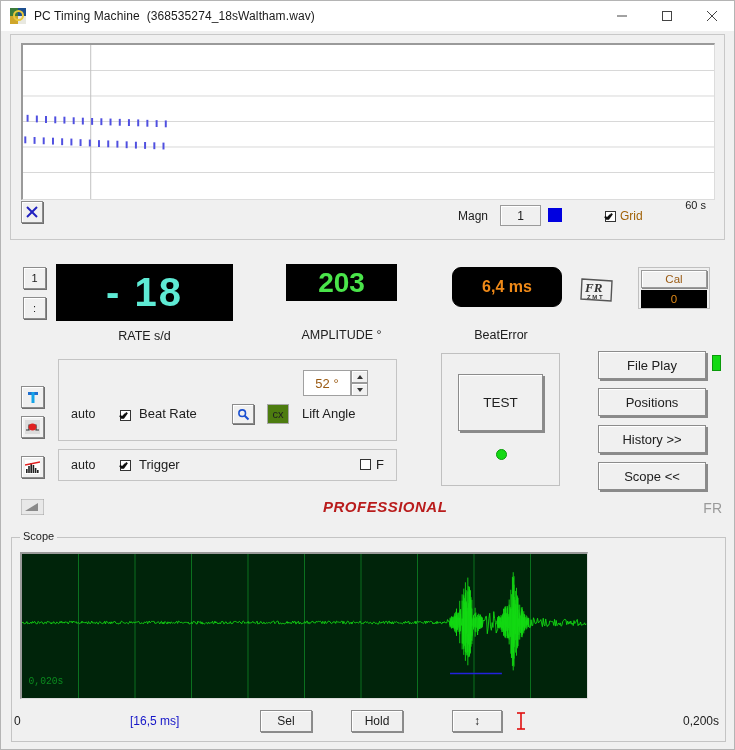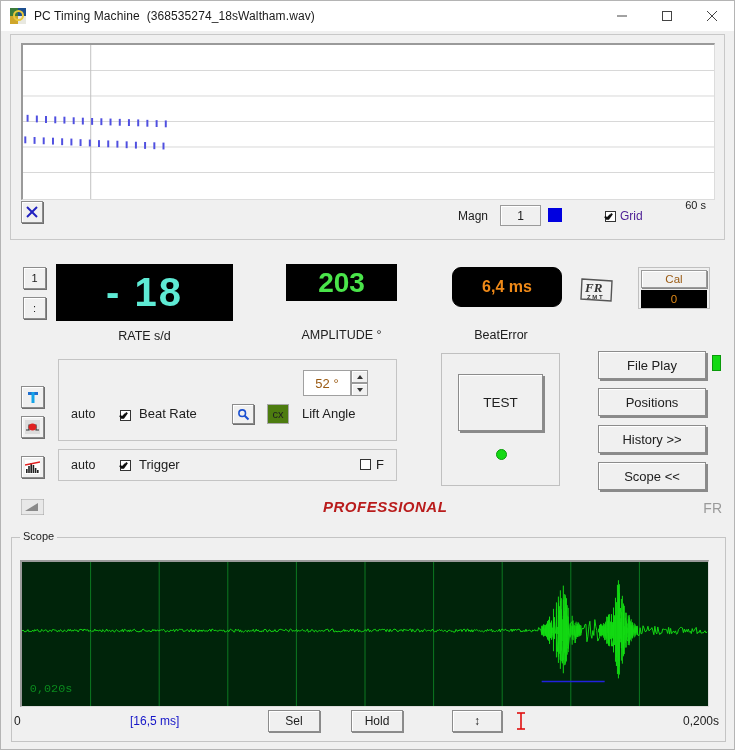--- a/index.html
+++ b/index.html
@@ -83,21 +83,21 @@
     position:absolute; left:489px; top:2px; width:41px; height:21px;
     background:#f0f0f0; border:1px solid #9a9a9a;
     box-shadow: inset 1px 1px 0 #ffffff;
     display:flex; align-items:center; justify-content:center;
     font-size:12px; color:#202020;
   }
   .color-swatch {
     position:absolute; left:537px; top:5px; width:14px; height:14px;
     background:#0000e0;
   }
-  .grid-chk { position:absolute; left:594px; top:6px; display:flex; align-items:center; gap:4px; font-size:12px; color:#4c1d95;}
+  .grid-chk { position:absolute; left:594px; top:6px; display:flex; align-items:center; gap:4px; font-size:12px; color:#a16207;}
   .cb {
     width:11px; height:11px; border:1px solid #333; background:#fff;
     position:relative; flex:none;
   }
   .cb.checked::after {
     content:""; position:absolute; left:1px; top:4px; width:4px; height:2px;
     border-left:2px solid #111; border-bottom:2px solid #111;
     transform: rotate(-45deg); transform-origin: left bottom;
   }
   .cb.checked::before {
@@ -264,39 +264,39 @@
   
   .scope-group {
     position:absolute; left:10px; top:536px; width:715px; height:205px;
     border:1px solid #c4c4c4;
   }
   .scope-legend {
     position:absolute; left:8px; top:-8px; background:#f0f0f0; padding:0 3px;
     font-size:11px; color:#202020;
   }
   .scope-screen {
-    position:absolute; left:8px; top:22px; width:689px; height:147px;
+    position:absolute; left:8px; top:14px; width:568px; height:147px;
     background:#15803d;
     border-top:2px solid #9a9a9a; border-left:2px solid #9a9a9a;
     border-right:1px solid #dcdcdc; border-bottom:1px solid #dcdcdc;
     overflow:hidden;
   }
   .scope-svg { display:block; width:100%; height:100%; }
 
   .scope-bar { position:absolute; left:0; top:168px; width:100%; height:32px; }
   .sb-zero { position:absolute; left:2px; top:8px; font-size:12px; color:#202020;}
   .sb-ms { position:absolute; left:118px; top:8px; font-size:12px; color:#1616c8;}
   .sb-btn {
     position:absolute; top:4px; width:52px; height:22px;
     background:#f0f0f0; border:1px solid #8c8c8c;
     box-shadow: inset 1px 1px 0 #ffffff, 1px 1px 0 #8a8a8a;
     display:flex;align-items:center;justify-content:center;
     font-size:12px; color:#202020;
   }
-  .sb-sel { left:256px; }
+  .sb-sel { left:248px; }
   .sb-hold { left:339px; }
   .sb-arrow { left:440px; width:50px; }
   .ibeam { position:absolute; left:500px; top:4px; width:18px; height:22px; }
   .sb-end { position:absolute; right:6px; top:8px; font-size:12px; color:#202020;}
 </style>
 </head>
 <body>
 
 <div id="app">
 

